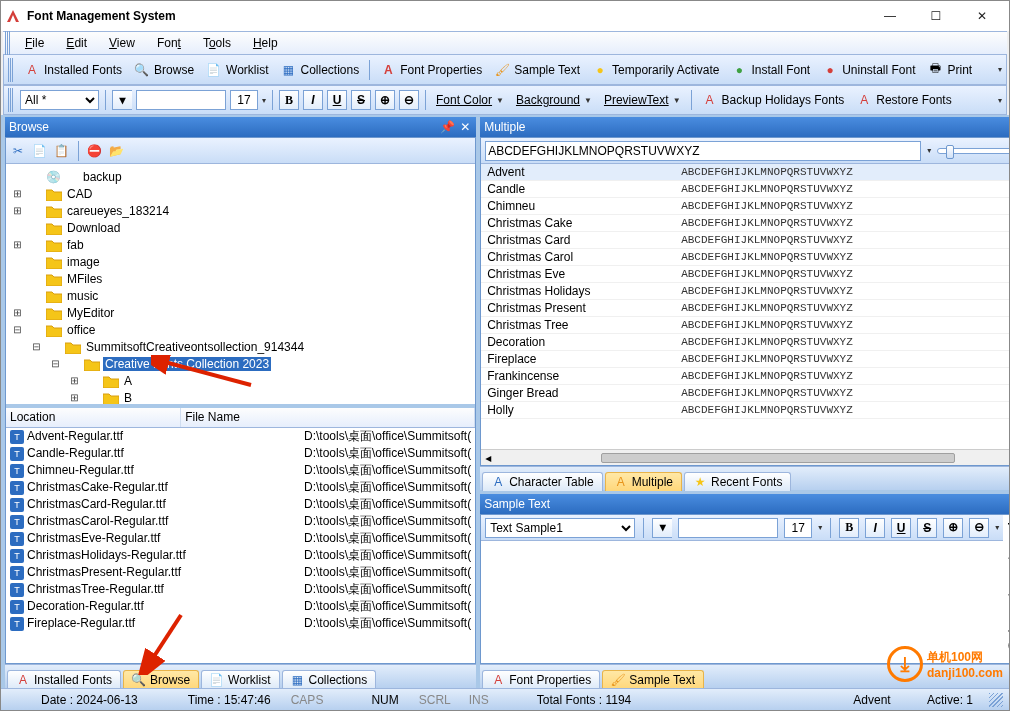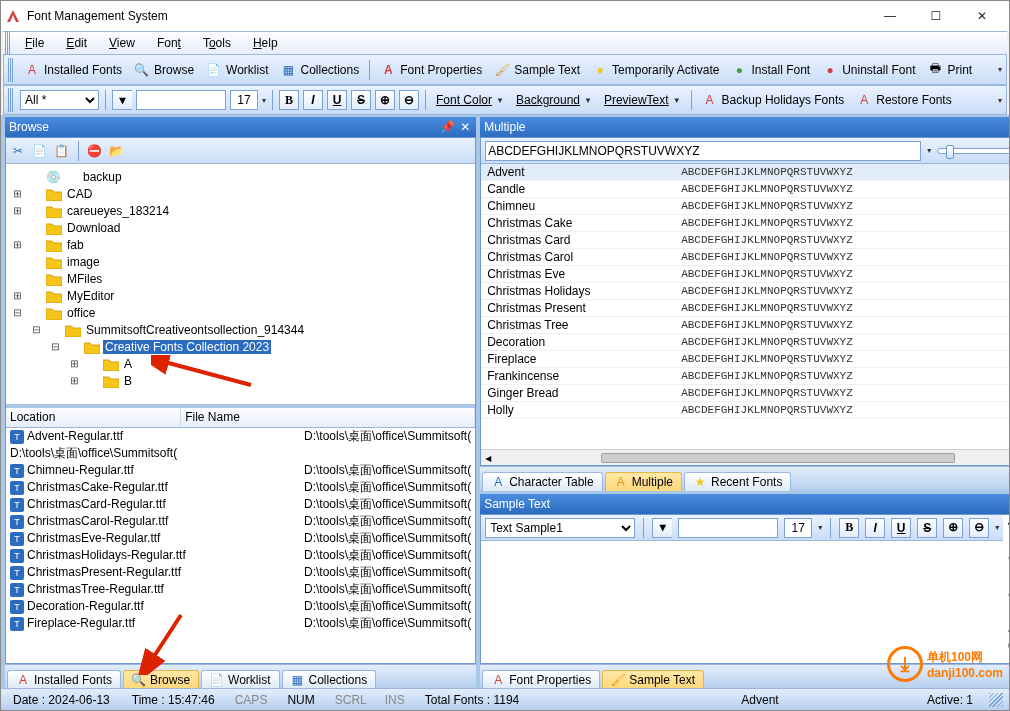--- a/index.html
+++ b/index.html
@@ -1,21 +1,21 @@
 <!DOCTYPE html>
 <html><head>
 <meta charset="utf-8">
 <style>
 * { box-sizing: border-box; margin: 0; padding: 0; font-family: Tahoma, Arial, sans-serif; font-size: 12px; }
 body { background: #f0f0f0; width: 1010px; height: 711px; border: 1px solid #888; display: flex; flex-direction: column; }
 
 
 .titlebar { height: 30px; background: #fff; display: flex; align-items: center; padding: 0 4px; }
 .titlebar .ico { width: 16px; height: 16px; margin-right: 6px; display: flex; align-items: center; justify-content: center; }
-.titlebar .title { flex: 1; }
+.titlebar .title { flex: 1; font-weight: bold; }
 .titlebar .wbtn { width: 46px; height: 30px; display: flex; align-items: center; justify-content: center; color: #222; }
 
 
 .menubar { height: 24px; background: linear-gradient(#fdfdfd,#e6eefc); display: flex; align-items: center; padding: 2px; gap: 2px; border: 1px solid #9db6dd; border-left:0; border-right:0; margin: 0 2px; }
 .menubar .mitem { padding: 2px 10px; }
 .menubar .mitem u { text-decoration: underline; }
 
 
 .tbar { height: 30px; background: linear-gradient(#eaf2ff,#c9ddf7); display: flex; align-items: center; padding: 0 4px; gap: 4px; margin: 0 2px; border: 1px solid #9db6dd; border-top:0; }
 .tbtn { display: flex; align-items: center; gap: 4px; padding: 2px 4px; border-radius: 3px; white-space: nowrap; }
@@ -75,21 +75,21 @@
 .tab { background: linear-gradient(#fff,#dce9f8); border: 1px solid #9db6dd; border-bottom: none; padding: 2px 8px; display: flex; align-items: center; gap: 4px; border-radius: 3px 3px 0 0; position: relative; top: 1px; }
 .tab.active { background: linear-gradient(#ffe8a6,#ffd77a); border-color: #e8b44a; }
 .tab .ticon { width: 14px; height: 14px; }
 
 
 .samplebox { flex: 1; background: #fff; padding: 4px; font-family: 'Courier New', monospace; font-size: 20px; overflow: hidden; }
 
 
 .status { height: 22px; background: linear-gradient(#e2edfb,#b7d0ef); display: flex; align-items: center; padding: 0 6px; gap: 10px; border-top: 1px solid #9db6dd; font-size: 12px; }
 .status .sp { color: #888; padding: 0 4px; }
-.status .cell { padding: 0 6px; }
+.status .cell { padding: 0 6px; margin-left: 28px; }
 .status .send { margin-left: auto; }
 .status .grip2 { width: 14px; height: 14px; background: repeating-linear-gradient(135deg,#7ba2d6 0 1px,transparent 1px 3px); }
 
 
 .arrow { position: absolute; pointer-events: none; z-index: 50; }
 .watermark { position: absolute; right: 6px; bottom: 6px; color: #ff7a00; font-weight: bold; font-size: 11px; display: flex; align-items: center; gap: 4px; z-index: 40; }
 .watermark .wm-circ { width:36px; height:36px; border:3px solid #ff7a00; border-radius:50%; display:flex; align-items:center; justify-content:center; font-size:20px; font-weight: bold; }
 
 
 .ic-red{color:#d43f3a}.ic-green{color:#3fa142}.ic-blue{color:#2c6cc0}.ic-orange{color:#e8941a}.ic-yellow{color:#f5c518}
@@ -303,20 +303,30 @@
             <span class="tw"></span>
             <span class="tw"></span>
             <span class="folder">
               <svg width="16" height="14">
                 <path d="M0 3h6l2 2h8v9H0z" fill="#f5c518" stroke="#d89e10"></path>
               </svg>
             </span>
             <span class="lbl">MFiles</span>
           </div>
         <div class="trow">
+            <span class="tw"></span>
+            <span class="tw"></span>
+            <span class="folder">
+              <svg width="16" height="14">
+                <path d="M0 3h6l2 2h8v9H0z" fill="#f5c518" stroke="#d89e10"></path>
+              </svg>
+            </span>
+            <span class="lbl">music</span>
+          </div>
+        <div class="trow">
             <span class="tw exp">⊞</span>
             <span class="tw"></span>
             <span class="folder">
               <svg width="16" height="14">
                 <path d="M0 3h6l2 2h8v9H0z" fill="#f5c518" stroke="#d89e10"></path>
               </svg>
             </span>
             <span class="lbl">MyEditor</span>
           </div>
         <div class="trow">
@@ -385,20 +395,21 @@
         <div class="ghdr">
           <div class="gcol" style="flex:1">Location</div>
           <div class="gcol" style="width:294px">File Name</div>
         </div>
         <div id="file-rows">
             <div class="grow">
               <div class="gcell" style="width:294px"><span class="fico">T</span>Advent-Regular.ttf</div>
               <div class="gcell" style="flex:1">D:\tools\桌面\office\Summitsoft(</div>
             </div>
             <div class="grow">
+              <div class="gcell" style="width:294px"><span class="fico">T</span>Candle-Regular.ttf</div>
               <div class="gcell" style="flex:1">D:\tools\桌面\office\Summitsoft(</div>
             </div>
             <div class="grow">
               <div class="gcell" style="width:294px"><span class="fico">T</span>Chimneu-Regular.ttf</div>
               <div class="gcell" style="flex:1">D:\tools\桌面\office\Summitsoft(</div>
             </div>
             <div class="grow">
               <div class="gcell" style="width:294px"><span class="fico">T</span>ChristmasCake-Regular.ttf</div>
               <div class="gcell" style="flex:1">D:\tools\桌面\office\Summitsoft(</div>
             </div>

